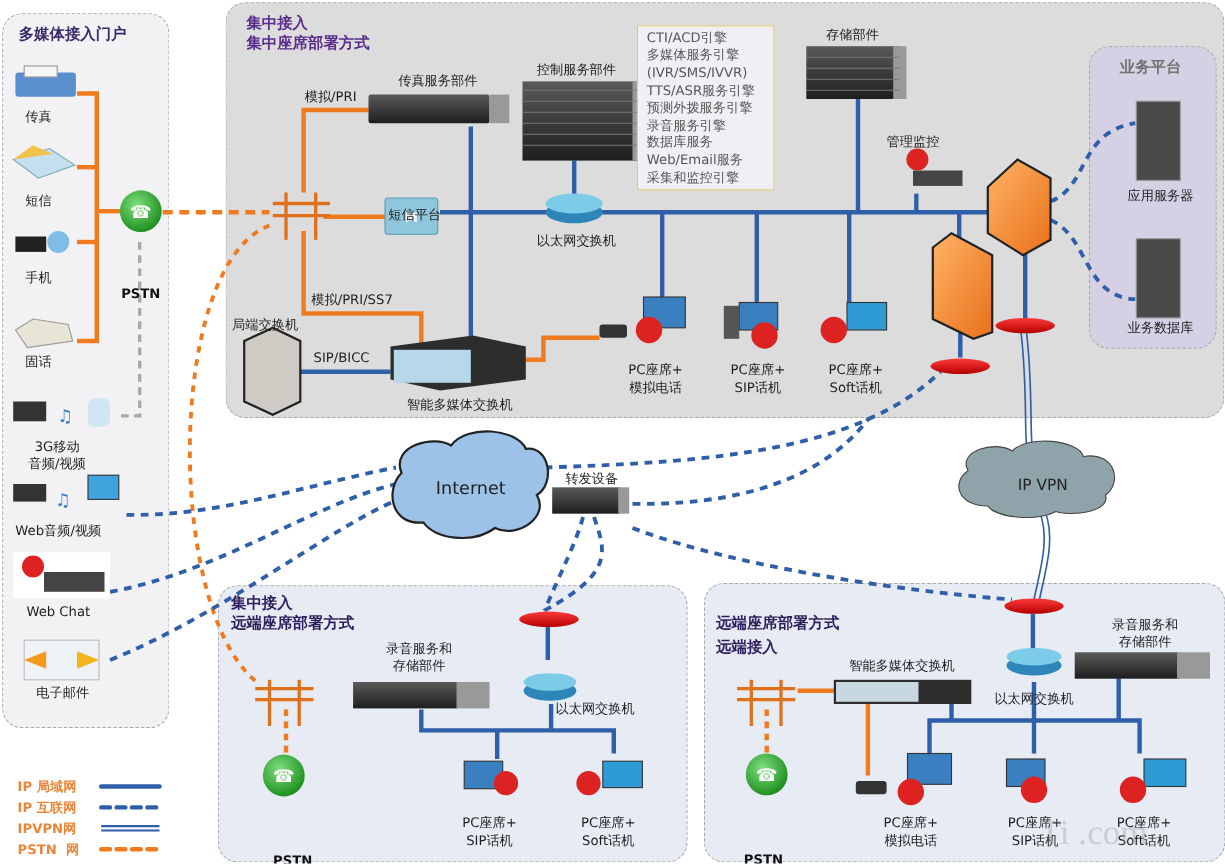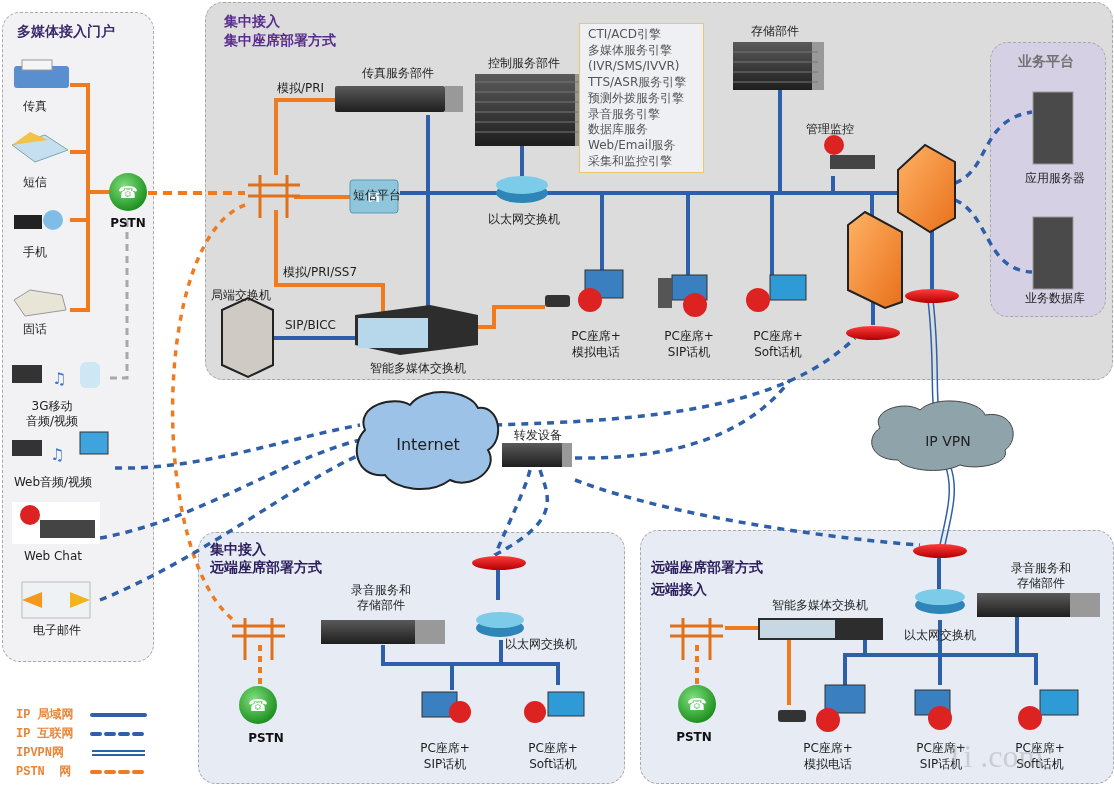--- a/index.html
+++ b/index.html
@@ -2,26 +2,26 @@
 <html><head>
 <meta charset="utf-8">
 <style>
   html, body { margin:0; padding:0; background:#ffffff; }
   body { width:1114px; height:785px; position:relative; overflow:hidden;
          font-family:"DejaVu Sans","Liberation Sans",sans-serif; color:#222; }
   .panel { position:absolute; border:1.5px dashed #a8a8a8; border-radius:18px; }
   .lbl { position:absolute; font-size:12px; color:#1e1e1e; white-space:nowrap; line-height:15px; }
   .lbl.c { text-align:center; transform:translateX(-50%); }
   .ttl { position:absolute; font-size:14px; font-weight:bold; line-height:18px; color:#5a2d8c; white-space:nowrap; }
-  .pstn-lbl { position:absolute; font-size:12px; font-weight:bold; color:#111; transform:translateX(-50%); }
+  .pstn-lbl { position:absolute; font-size:12px; font-weight:bold; color:#111; transform:translateX(-50%);margin-top:44px; }
   .engine-box { position:absolute; left:579px; top:23px; width:125px; height:150px;
                 background:#eef0f4; border:1.5px solid #e8c872; padding:3px 0 0 8px; box-sizing:border-box; }
   .engine-box div { font-size:12px; line-height:15.9px; color:#555; white-space:nowrap; }
   .legend { position:absolute; left:16px; top:706px; }
-  .legend .row { display:flex; height:19px;font-family:Liberation Mono, monospace; }
+  .legend .row { display:flex; align-items:center; height:19px; }
   .legend .row span { font-size:12px; font-weight:bold; color:#e8873a; width:74px; }
   .cloud-txt { position:absolute; font-weight:normal; font-size:16px; transform:translate(-50%,-50%); }
   svg { position:absolute; left:0; top:0; }
 </style>
 </head>
 <body>
 
 <div class="panel" style="left:2px;top:12px;width:150px;height:648px;background:#f2f2f4;"></div>
 <div class="panel" style="left:205px;top:2px;width:906px;height:376px;background:#dcdcdc;"></div>
 <div class="panel" style="left:990px;top:42px;width:114px;height:273px;background:#d6d0e4;"></div>

